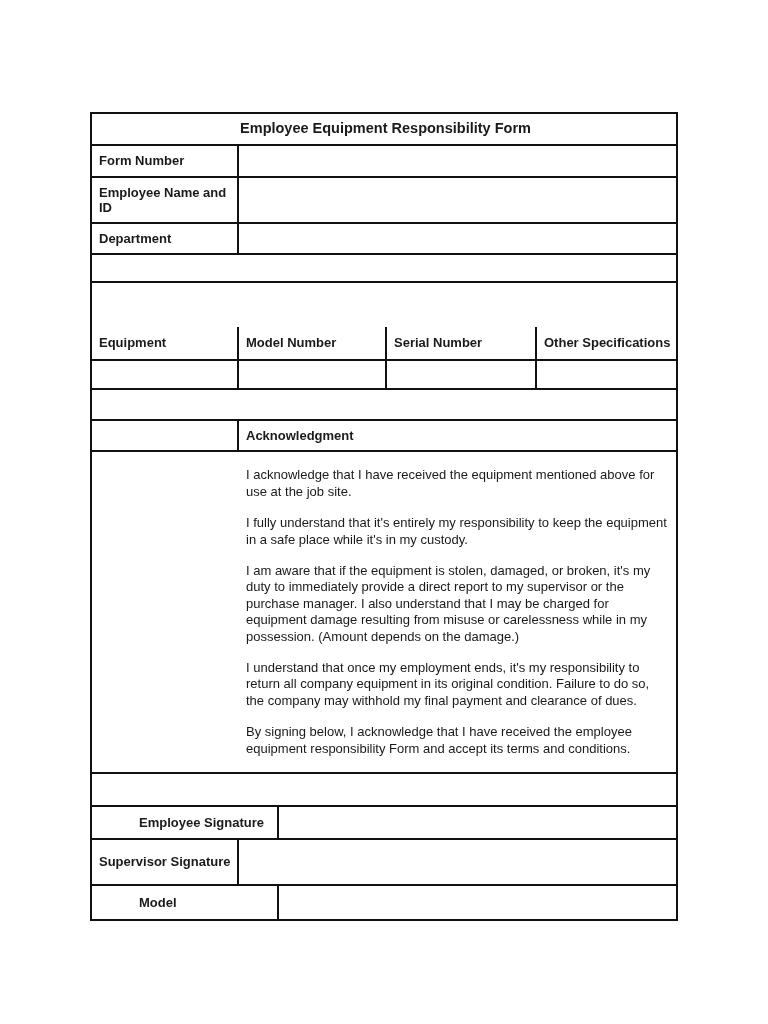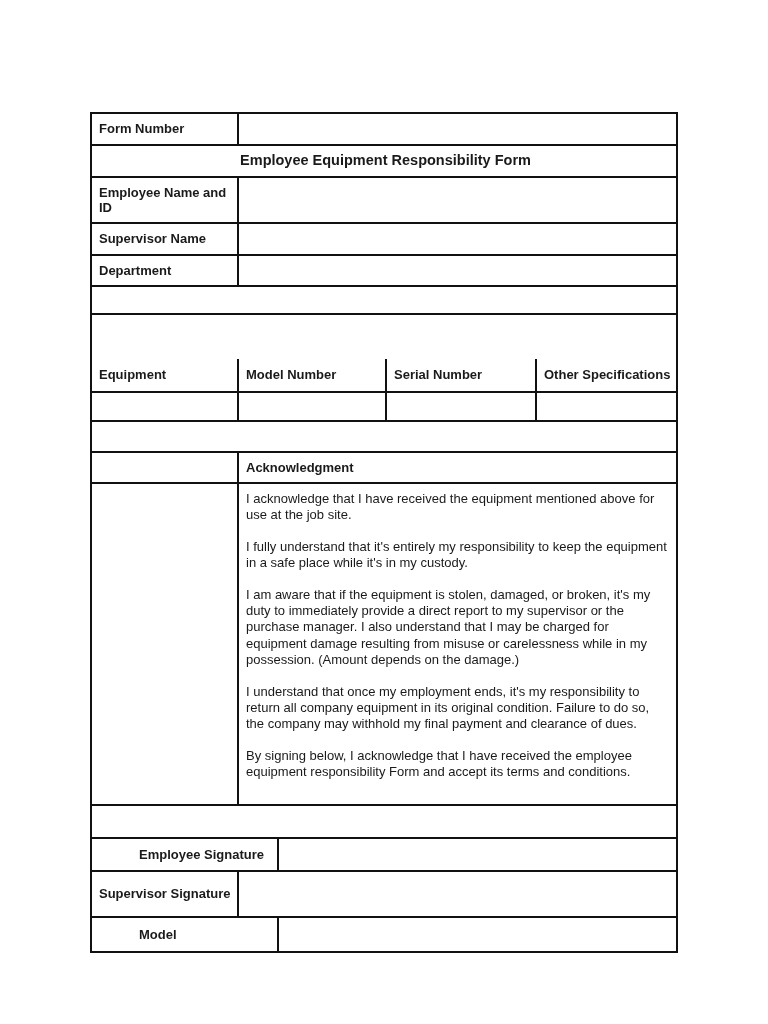--- a/index.html
+++ b/index.html
@@ -54,54 +54,50 @@
     font-weight: bold;
     font-size: 14.5px;
   }
   .h32 { height: 32px; }
   .h46 { height: 46px; }
   .h31 { height: 31px; }
   .h28 { height: 28px; }
   .h34 { height: 34px; margin-top: 44px; }
   .h29 { height: 29px; }
   .h33 { height: 33px; padding-left: 40px; }
-  .ack-body-row { height: 322px; }
+  .ack-body-row { height: 322px; align-items: flex-end; }
   .eq-col-1 { width: 147px; flex-shrink: 0; border-right: 2px solid #111111; }
   .eq-col-2 { width: 148px; flex-shrink: 0; border-right: 2px solid #111111; }
   .eq-col-3 { width: 150px; flex-shrink: 0; border-right: 2px solid #111111; }
   .eq-col-4 { flex: 1; }
   .eq-header .cell { font-weight: bold; white-space: nowrap; }
   .ack-text-cell {
     flex: 1;
     display: block;
     padding: 7px 6px 0 7px;
     font-size: 13px;
     line-height: 16.4px;
   }
   .ack-text-cell p { margin: 0 0 15px 0; }
 </style>
 </head>
 <body>
 
 <div class="form-table">
 
+  <div class="row title-row">
+    <div class="cell title-cell">Employee Equipment Responsibility Form</div>
+  </div>
+
   <div class="row h32">
     <div class="cell label-cell">Form Number</div>
     <div class="cell value-cell"></div>
   </div>
-
-  <div class="row title-row">
-    <div class="cell title-cell">Employee Equipment Responsibility Form</div>
-  </div>
   <div class="row h46">
     <div class="cell label-cell">Employee Name and ID</div>
-    <div class="cell value-cell"></div>
-  </div>
-  <div class="row h32">
-    <div class="cell label-cell">Supervisor Name</div>
     <div class="cell value-cell"></div>
   </div>
   <div class="row h31">
     <div class="cell label-cell">Department</div>
     <div class="cell value-cell"></div>
   </div>
 
   <div class="row h28">
     <div class="cell full-cell"></div>
   </div>

